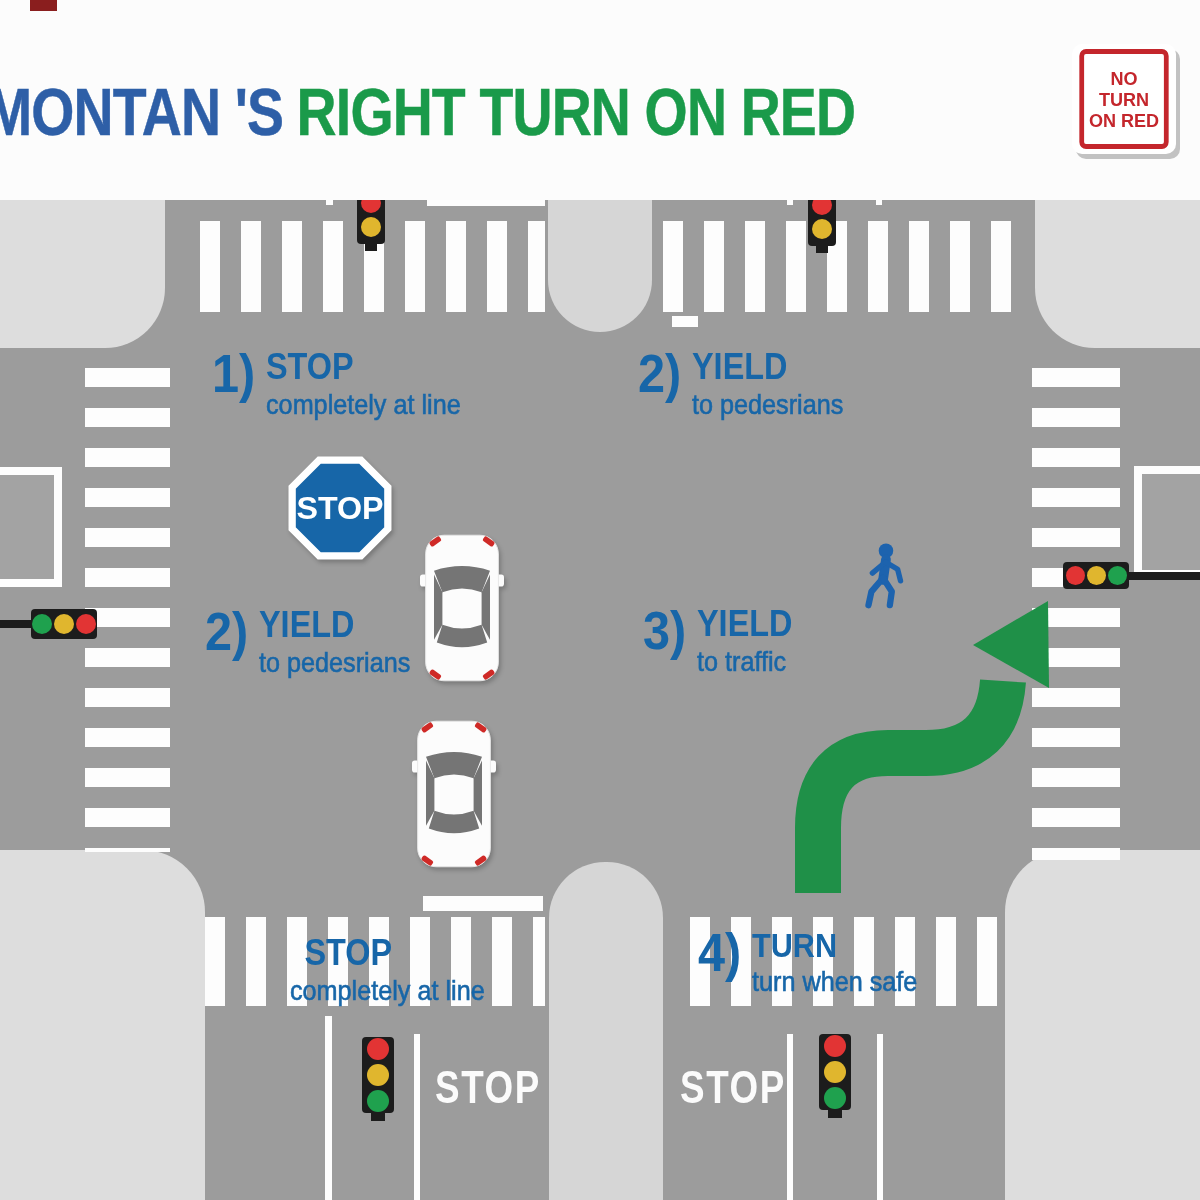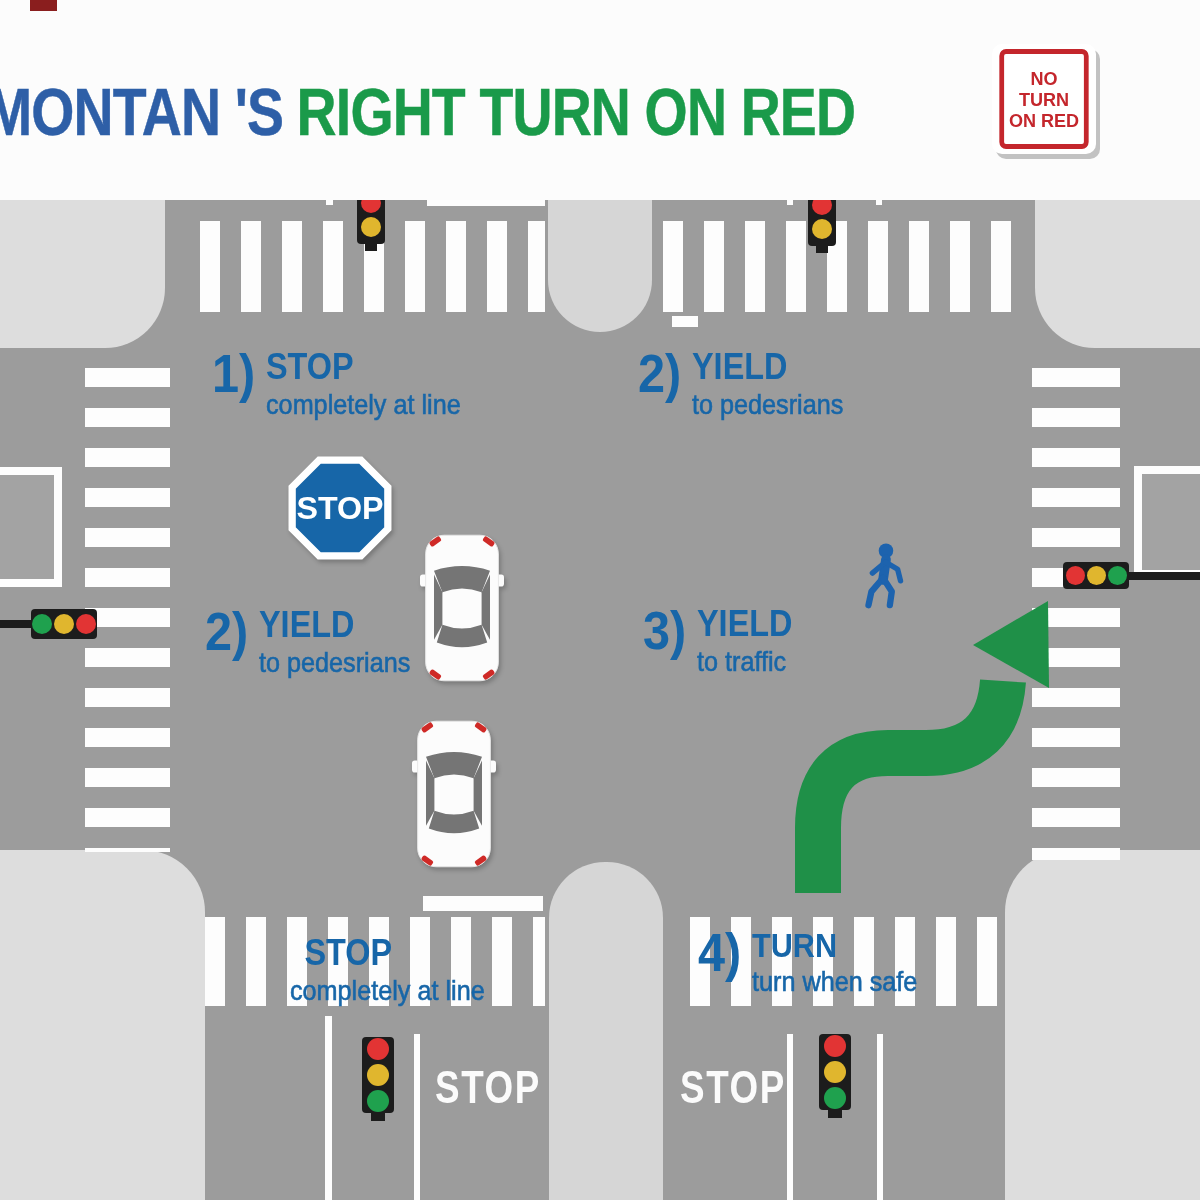--- a/index.html
+++ b/index.html
@@ -11,21 +11,21 @@
   .header{position:absolute;left:0;top:0;width:1200px;height:200px;background:#fcfcfc;z-index:30;}
   .red-fragment{position:absolute;left:30px;top:0;width:27px;height:11px;background:#8a1e1e;}
   .title{
     position:absolute;left:-14px;top:74px;white-space:nowrap;
     font-size:66px;font-weight:bold;letter-spacing:-1px;
     transform:scaleX(.84);transform-origin:left top;-webkit-text-stroke:.5px currentColor;
   }
   .title .t-blue{color:#2e5fa7;-webkit-text-stroke:.5px #2e5fa7;}
   .title .t-green{color:#1a9a4a;margin-left:16px;-webkit-text-stroke:.5px #1a9a4a;}
   .nosign{
-    position:absolute;left:992px;top:44px;width:104px;height:110px;background:#fff;
+    position:absolute;left:1072px;top:44px;width:104px;height:110px;background:#fff;
     border-radius:10px;box-shadow:4px 5px 0 #c2c2c2;
   }
   .nosign-inner{
     position:absolute;inset:5px;border:5px solid #c4262c;border-radius:7px;
     display:flex;flex-direction:column;align-items:center;justify-content:center;
     color:#c4262c;font-weight:bold;font-size:19px;line-height:21px;transform:scaleX(.95);
   }
   
   .road{position:absolute;background:#9c9c9c;}
   .corner{position:absolute;background:#dddddd;z-index:2;}

